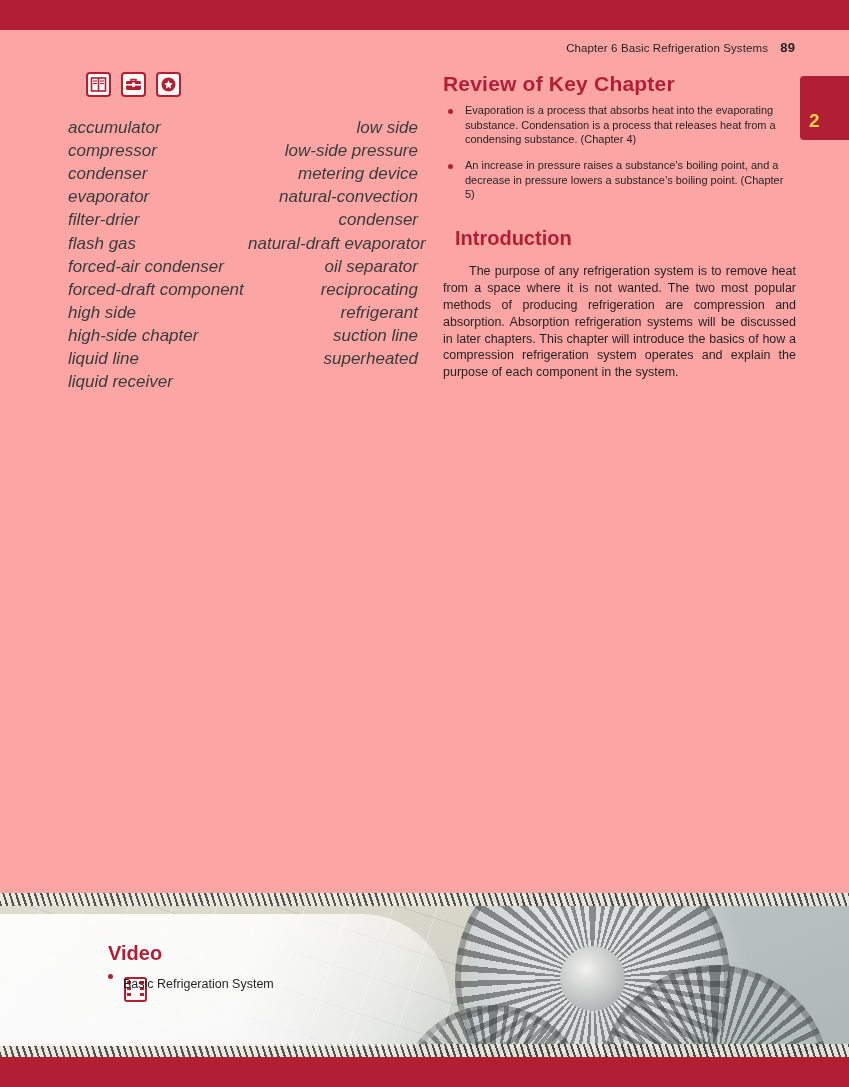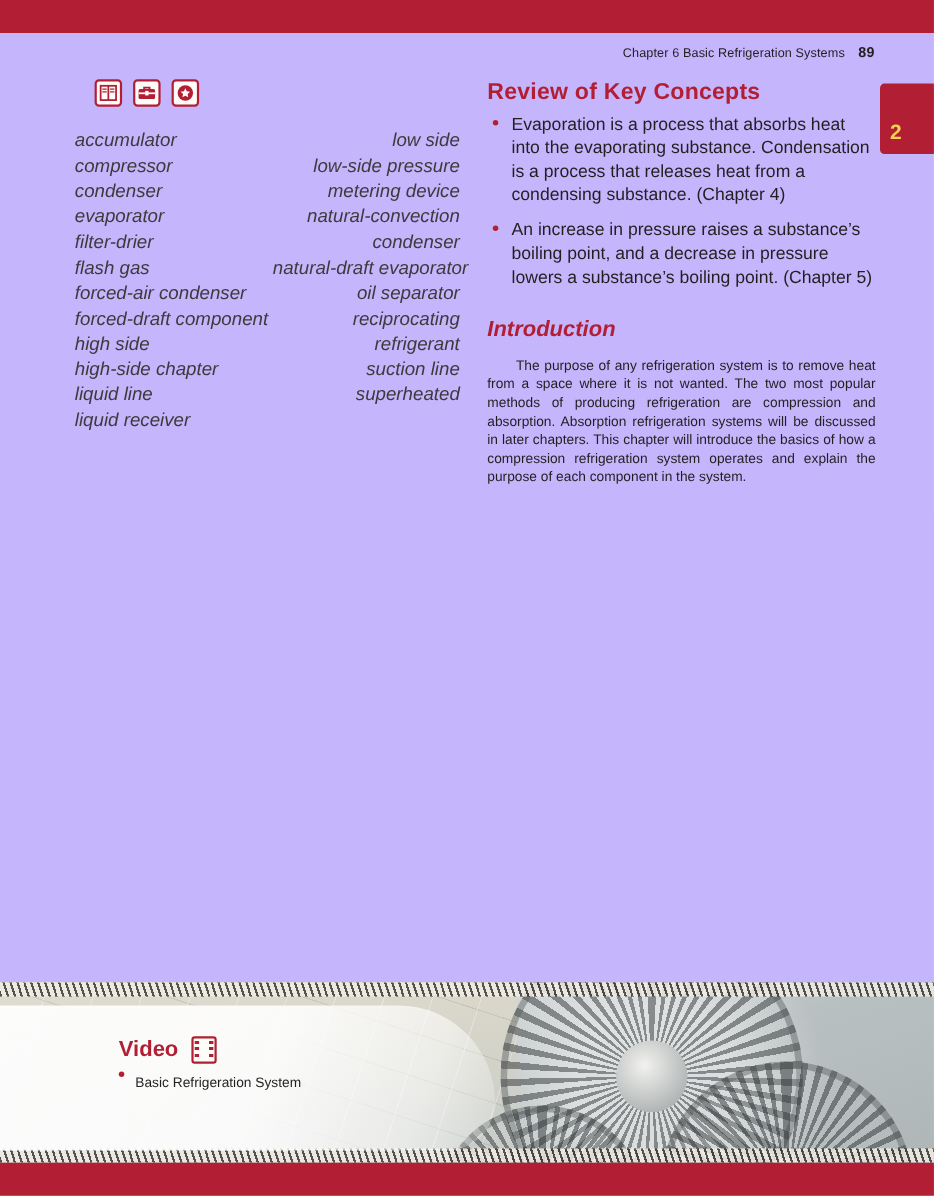--- a/index.html
+++ b/index.html
@@ -8,21 +8,21 @@
     width: 849px;
     height: 1087px;
     font-family: "Liberation Sans", sans-serif;
     background: #f7f3ec;
     position: relative;
     overflow: hidden;
   }
   .page {
     position: absolute;
     inset: 0;
-    background: #c4b5fd;
+    background: #fca5a5;
   }
   
   .bar-top {
     position: absolute; left: 0; top: 0; width: 849px; height: 30px;
     background: #b21f35;
   }
   .bar-bottom {
     position: absolute; left: 0; top: 1057px; width: 849px; height: 30px;
     background: #b21f35;
   }
@@ -123,44 +123,43 @@
   .rk-intro {
     margin-top: 14px;
     font-size: 12.5px;
     color: #231f20;
     line-height: 1.33;
   }
   ul.bullets {
     list-style: none;
     margin: 7px 0 0 0;
     padding: 0;
-    font-size: 16px;
+    font-size: 11px;
     color: #231f20;
     line-height: 1.33;
   }
   ul.bullets li {
     position: relative;
     padding-left: 22px;
     margin-bottom: 11px;
   }
   ul.bullets li:before {
     content: "";
     position: absolute;
     left: 5px;
     top: 6px;
     width: 5px; height: 5px;
     border-radius: 50%;
     background: #b21f35;
   }
   h2.sub {
-    margin: 25px 0 0 0;
+    margin: 25px 0 0 12px;
     color: #b21f35;
     font-size: 20px;
     font-weight: bold;
-    font-style: italic;
   }
   .intro-body {
     margin-top: 13px;
     font-size: 12.5px;
     color: #231f20;
     line-height: 1.355;
     text-align: justify;
     text-indent: 26px;
   }
 
@@ -229,20 +228,21 @@
     border-top-right-radius: 120px;
     border-bottom-right-radius: 60px;
   }
   .vhead {
     position: absolute;
     left: 108px;
     top: 942px;
     display: flex;
     align-items: center;
     gap: 12px;
+    flex-direction: column;
   }
   .vhead h2 {
     margin: 0;
     color: #b21f35;
     font-size: 20px;
     font-weight: bold;
   }
   .film {
     width: 23px; height: 25px;
     border: 2px solid #b21f35;
@@ -349,21 +349,21 @@
         <li>oil separator</li>
         <li>reciprocating</li>
         <li>refrigerant</li>
         <li>suction line</li>
         <li>superheated</li>
       </ul>
     </div>
   </div>
 
   <div class="right-col">
-    <h1 class="section">Review of Key Concepts</h1>
+    <h1 class="section">Review of Key Chapter</h1>
     <ul class="bullets">
       <li>Evaporation is a process that absorbs heat into the evaporating substance. Condensation is a process that releases heat from a condensing substance. (Chapter 4)</li>
       <li>An increase in pressure raises a substance’s boiling point, and a decrease in pressure lowers a substance’s boiling point. (Chapter 5)</li>
     </ul>
 
     <h2 class="sub">Introduction</h2>
     <p class="intro-body">The purpose of any refrigeration system is to remove heat from a space where it is not wanted. The two most popular methods of producing refrigeration are compression and absorption. Absorption refrigeration systems will be discussed in later chapters. This chapter will introduce the basics of how a compression refrigeration system operates and explain the purpose of each component in the system.</p>
   </div>
 
   <div class="photoband">

